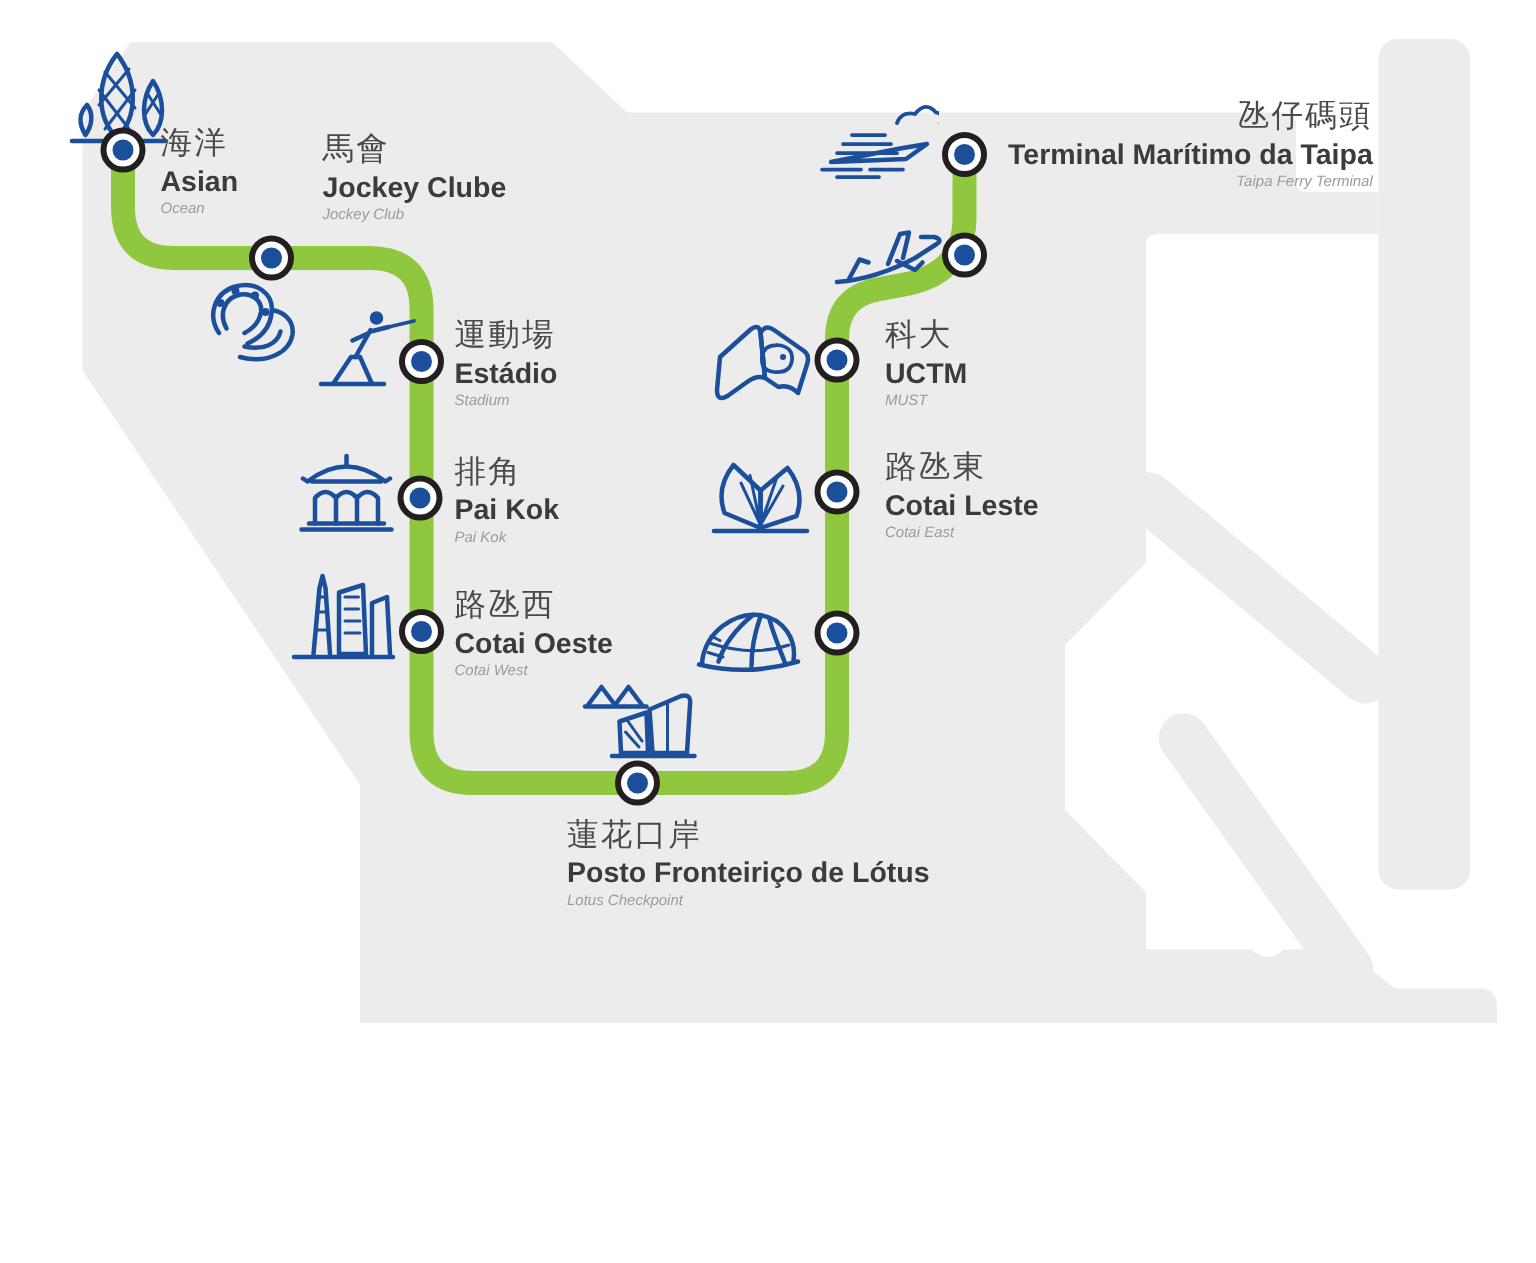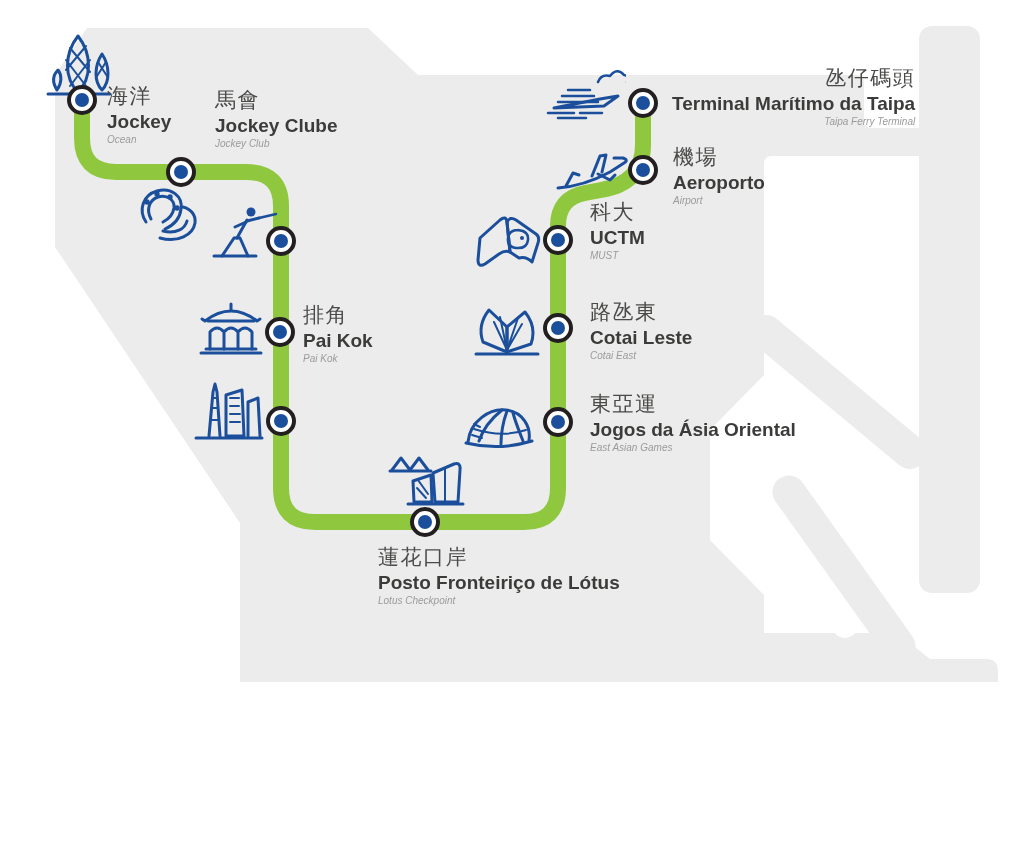--- a/index.html
+++ b/index.html
@@ -72,21 +72,21 @@
         <path d="M58,62 C50,54 50,38 58,26 C66,38 66,54 58,62 Z"></path>
         <path d="M54,34 L63,48 M62,34 L53,48" stroke-width="2"></path>
         <path d="M13,62 C8,54 9,47 14,42 C18,47 18,55 13,62 Z"></path>
       </svg>
     </div>
     <div class="station-marker" style="left: 66.5px; top: 84.5px;">
       <div class="dot"></div>
     </div>
     <div class="label" style="left: 107px; top: 84px;">
       <div class="zh">海洋</div>
-      <div class="pt">Jockey</div>
+      <div class="pt">Asian</div>
       <div class="en">Ocean</div>
     </div>
     <div class="sicon" style="left: 130px; top: 186px; width: 74px; height: 58px;">
       <svg viewBox="0 0 74 58" fill="none" stroke="currentColor" stroke-width="3" stroke-linecap="round" stroke-linejoin="round">
         <path d="M30,52 C48,57 63,49 65,37 C66,29 61,23 53,21"></path>
         <path d="M33,45 C46,48 55,43 57,35"></path>
         <path d="M16,36 C8,24 13,9 27,5 C41,1 53,10 51,23 C50,32 44,39 35,43"></path>
         <path d="M21,33 C16,24 19,14 28,11 C37,8 45,14 44,22 C43,28 39,33 33,36"></path>
         <circle cx="17" cy="16" r="1.2" fill="currentColor"></circle>
         <circle cx="27" cy="8" r="1.2" fill="currentColor"></circle>
@@ -108,20 +108,25 @@
         <path d="M12,54 L24,36 M38,54 L30,36 M24,36 L30,36"></path>
         <path d="M27,36 L37,18"></path>
         <circle cx="41" cy="10" r="4.5" fill="currentColor" stroke="none"></circle>
         <path d="M36,20 L25,25 M37,19 L49,16"></path>
         <path d="M49,16 L66,12" stroke-width="2.5"></path>
       </svg>
     </div>
     <div class="station-marker" style="left: 265.5px; top: 225.5px;">
       <div class="dot"></div>
     </div>
+    <div class="label" style="left: 303px; top: 212px;">
+      <div class="zh">運動場</div>
+      <div class="pt">Estádio</div>
+      <div class="en">Stadium</div>
+    </div>
     <div class="sicon" style="left: 198px; top: 301px; width: 66px; height: 54px;">
       <svg viewBox="0 0 66 54" fill="none" stroke="currentColor" stroke-width="3" stroke-linecap="round" stroke-linejoin="round">
         <path d="M33,3 V9"></path>
         <path d="M7,20 Q33,0 59,20 L62,18 M7,20 L4,18"></path>
         <path d="M10,20 H56"></path>
         <path d="M12,48 V31 Q19,23 26,31 V48 M26,48 V31 Q33,23 40,31 V48 M40,48 V31 Q47,23 54,31 V48"></path>
         <path d="M8,48 H58 M3,52 H63"></path>
       </svg>
     </div>
     <div class="station-marker" style="left: 264.5px; top: 316.5px;">
@@ -137,20 +142,25 @@
         <path d="M2,58 H68"></path>
         <path d="M15,56 L19,12 L21,4 L23,12 L26,56"></path>
         <path d="M17,40 H25 M17,28 H24 M18,18 H23" stroke-width="2"></path>
         <path d="M32,56 V15 L48,10 L50,56 Z"></path>
         <path d="M36,18 H45 M36,26 H45 M36,34 H46 M36,42 H46" stroke-width="2"></path>
         <path d="M54,56 V22 L64,18 L66,56"></path>
       </svg>
     </div>
     <div class="station-marker" style="left: 265.5px; top: 405.5px;">
       <div class="dot"></div>
+    </div>
+    <div class="label" style="left: 303px; top: 392px;">
+      <div class="zh">路氹西</div>
+      <div class="pt">Cotai Oeste</div>
+      <div class="en">Cotai West</div>
     </div>
     <div class="sicon" style="left: 388px; top: 450px; width: 78px; height: 58px;">
       <svg viewBox="0 0 78 58" fill="none" stroke="currentColor" stroke-width="3" stroke-linecap="round" stroke-linejoin="round">
         <path d="M4,20 L13,8 L22,20 L31,8 L40,20"></path>
         <path d="M2,21 H43"></path>
         <path d="M26,52 L25,31 L43,25 L44,52 Z"></path>
         <path d="M30,30 L40,44 M29,38 L38,48" stroke-width="2"></path>
         <path d="M47,52 L45,23 L66,14 Q73,12 72,20 L70,52 Z"></path>
         <path d="M57,18 V52" stroke-width="2"></path>
         <path d="M20,54 H75"></path>
@@ -169,25 +179,20 @@
         <path d="M4,40 Q37,48 70,38"></path>
         <path d="M6,39 C8,18 28,5 44,7 C61,9 69,24 67,37"></path>
         <path d="M40,7 C30,15 21,26 17,38 M45,8 C41,19 39,29 39,41 M51,10 C54,21 58,30 61,38"></path>
         <path d="M12,26 Q40,35 64,27" stroke-width="2"></path>
         <path d="M10,32 L20,35 M12,21 L18,24" stroke-width="2"></path>
       </svg>
     </div>
     <div class="station-marker" style="left: 542.5px; top: 406.5px;">
       <div class="dot"></div>
     </div>
-    <div class="label" style="left: 590px; top: 392px;">
-      <div class="zh">東亞運</div>
-      <div class="pt">Jogos da Ásia Oriental</div>
-      <div class="en">East Asian Games</div>
-    </div>
     <div class="sicon" style="left: 472px; top: 300px; width: 70px; height: 58px;">
       <svg viewBox="0 0 70 58" fill="none" stroke="currentColor" stroke-width="3" stroke-linecap="round" stroke-linejoin="round">
         <path d="M4,54 H66"></path>
         <path d="M35,52 L11,42 Q5,25 17,10 L35,27 Z"></path>
         <path d="M35,52 L59,44 Q65,27 53,12 L35,27 Z"></path>
         <path d="M35,50 L22,22 M35,50 L28,17 M35,50 L46,18 M35,50 L50,24" stroke-width="2"></path>
       </svg>
     </div>
     <div class="station-marker" style="left: 542.5px; top: 312.5px;">
       <div class="dot"></div>
@@ -201,41 +206,36 @@
       <svg viewBox="0 0 74 64" fill="none" stroke="currentColor" stroke-width="3" stroke-linecap="round" stroke-linejoin="round">
         <path d="M10,28 L30,10 Q36,5 37,12 L40,42 Q35,40 29,44 L15,54 Q8,58 8,50 Z"></path>
         <path d="M40,42 L37,12 Q40,6 46,10 L66,24 Q70,27 68,33 L62,52 Q56,46 49,48 Z"></path>
         <path d="M48,20 q11,1 10,10 q-1,9 -12,8 q-9,-1 -8,-10 q1,-8 10,-8" stroke-width="2.5"></path>
         <circle cx="52" cy="28" r="2" fill="currentColor" stroke="none"></circle>
       </svg>
     </div>
     <div class="station-marker" style="left: 542.5px; top: 224.5px;">
       <div class="dot"></div>
     </div>
-    <div class="label" style="left: 590px; top: 200px;">
+    <div class="label" style="left: 590px; top: 212px;">
       <div class="zh">科大</div>
       <div class="pt">UCTM</div>
       <div class="en">MUST</div>
     </div>
     <div class="sicon" style="left: 552px; top: 144px; width: 80px; height: 50px;">
       <svg viewBox="0 0 80 50" fill="none" stroke="currentColor" stroke-width="3" stroke-linecap="round" stroke-linejoin="round">
         <path d="M6,44 Q32,42 58,28 L72,19 Q77,16 71,14 L62,14"></path>
         <path d="M14,42 L21,29 L27,31"></path>
         <path d="M40,32 L48,12 L54,11 L50,28"></path>
         <path d="M46,30 L58,36 L63,31"></path>
       </svg>
     </div>
     <div class="station-marker" style="left: 627.5px; top: 154.5px;">
       <div class="dot"></div>
     </div>
-    <div class="label" style="left: 673px; top: 145px;">
-      <div class="zh">機場</div>
-      <div class="pt">Aeroporto</div>
-      <div class="en">Airport</div>
-    </div>
     <div class="sicon" style="left: 546px; top: 68px; width: 80px; height: 54px;">
       <svg viewBox="0 0 80 54" fill="none" stroke="currentColor" stroke-width="3" stroke-linecap="round" stroke-linejoin="round">
         <path d="M52,14 q3,-8 12,-6 q7,-9 14,-1 q6,1 3,7" stroke-width="2.5"></path>
         <path d="M8,40 L58,38 L72,28 L54,31 Z"></path>
         <path d="M12,34 H52 M16,28 H48 M22,22 H44" stroke-width="2.5"></path>
         <path d="M2,45 H28 M34,45 H56 M12,50 H40" stroke-width="2.5"></path>
       </svg>
     </div>
     <div class="station-marker" style="left: 627.5px; top: 87.5px;">
       <div class="dot"></div>

